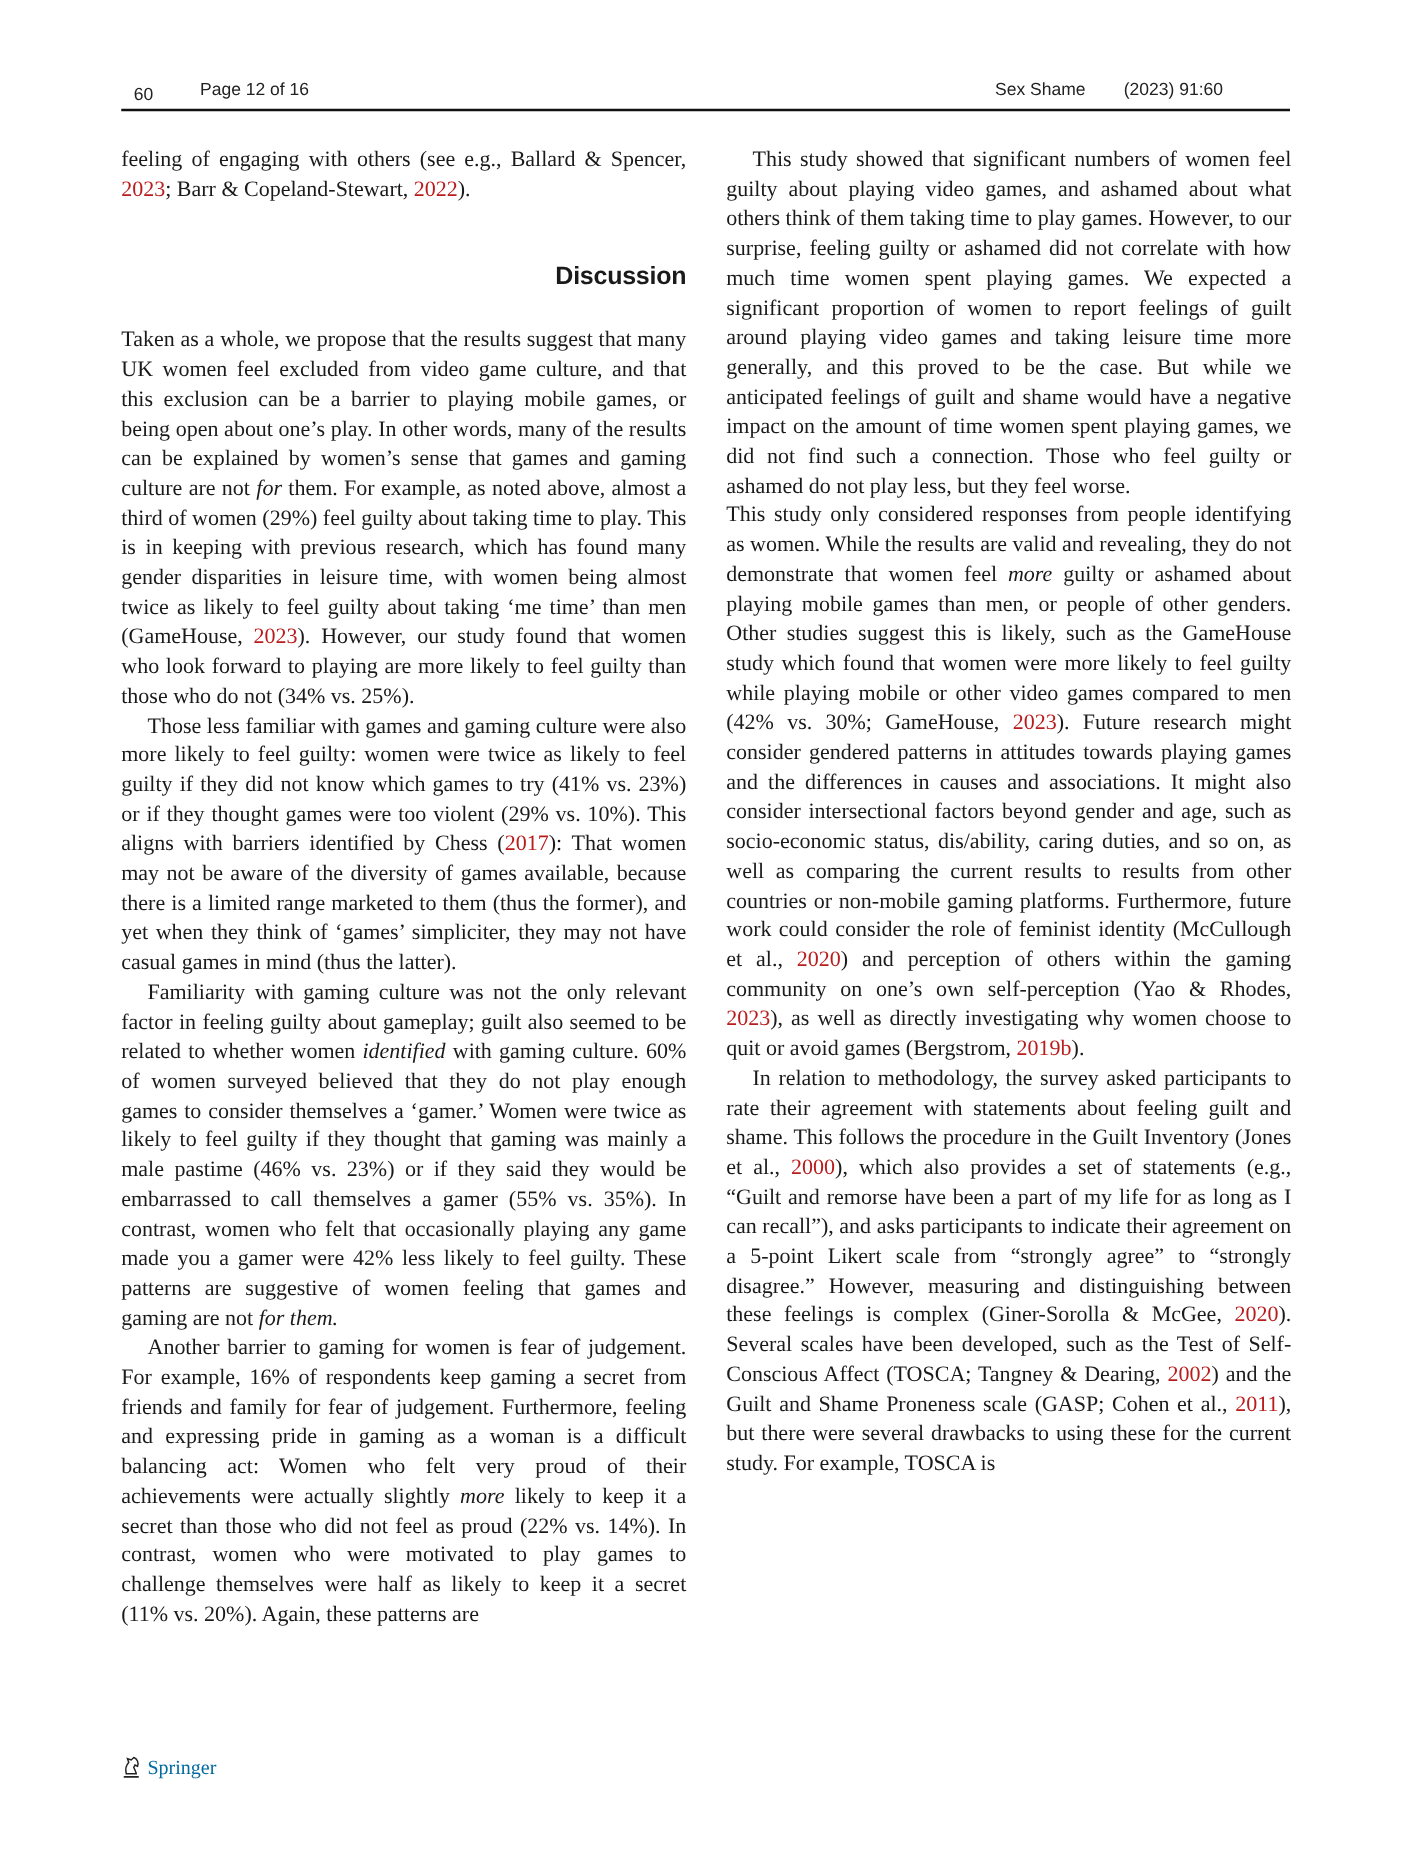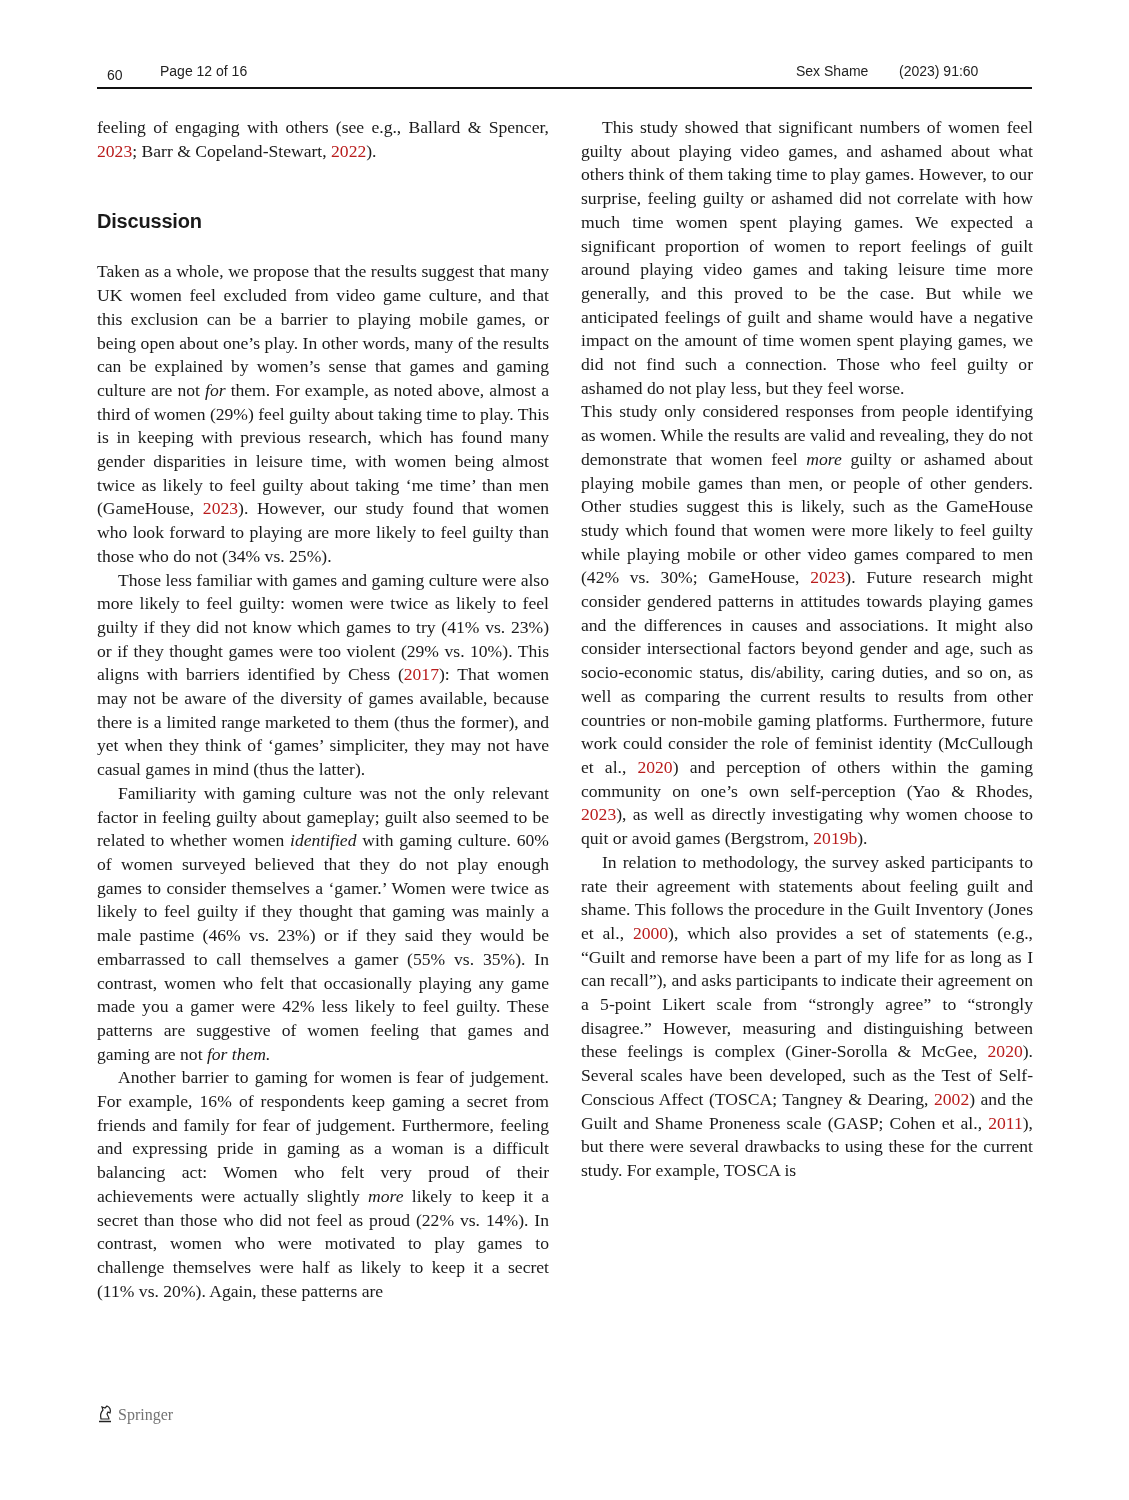--- a/index.html
+++ b/index.html
@@ -12,24 +12,24 @@
   .header-rule { position: absolute; left: 97px; top: 87px; width: 935px; height: 0; border-top: 2px solid #111; }
 
   .col { position: absolute; top: 116px; width: 452px; font-family: "Liberation Serif", serif; font-size: 17.6px; line-height: 23.7px; text-align: justify; hyphens: manual; }
   .col-left { left: 97px; }
   .col-right { left: 581px; }
   .col p { margin: 0; }
   .col p.indent { text-indent: 21px; }
   .col a, .cite { color: #b91c1c; text-decoration: none; }
   .col em { font-style: italic; }
 
-  h2.sec { font-family: "Liberation Sans", sans-serif; font-weight: bold; font-size: 20px; margin: 46px 0 27px 0; line-height: 24px; text-align: left; letter-spacing: -0.2px; }
+  h2.sec { font-family: "Liberation Sans", sans-serif; font-weight: bold; font-size: 20px; margin: 46px 0 27px 0; line-height: 24px; text-align: right; letter-spacing: -0.2px; }
   h3.subsec { font-family: "Liberation Sans", sans-serif; font-weight: bold; font-size: 17.5px; margin: 24px 0 24px 0; line-height: 23px; text-align: left; letter-spacing: -0.3px; }
 
-  .footer-logo { position: absolute; left: 97px; top: 1404px; height: 22px; display: flex; align-items: center; font-family: "Liberation Serif", serif; font-size: 16px; color: #737373; }
+  .footer-logo { position: absolute; left: 97px; top: 1404px; height: 22px; display: flex; align-items: center; font-family: "Liberation Serif", serif; font-size: 16px; color: #0369a1; }
   .footer-logo svg { margin-right: 5px; }
   .watermark { position: absolute; left: 1048px; top: 1519px; font-family: "DejaVu Sans", sans-serif; font-size: 15px; color: #be185d; }
 </style>
 </head>
 <body>
 
 <div class="header">
   <span class="pg-num">60</span>
   <span class="pg-of">Page 12 of 16</span>
   <span class="journal">Sex Shame</span>

